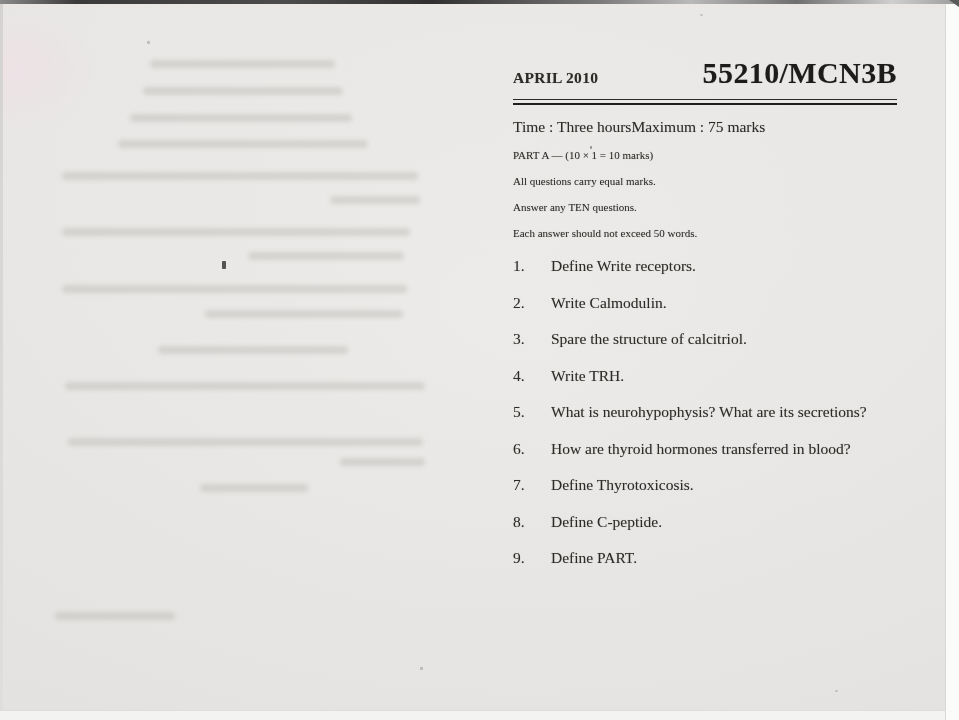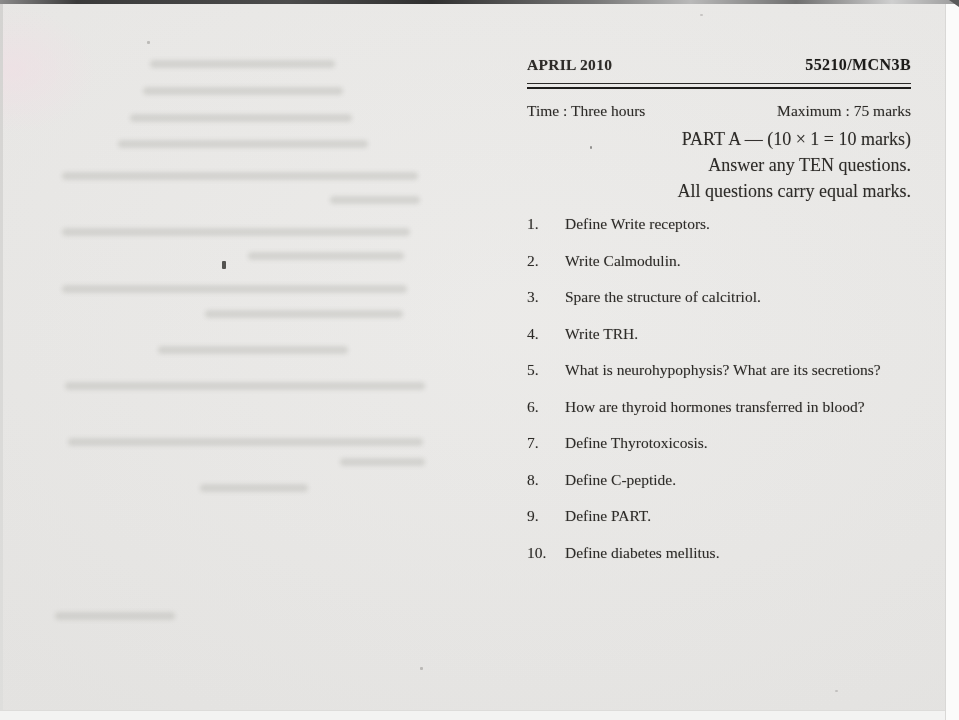--- a/index.html
+++ b/index.html
@@ -34,34 +34,34 @@
   .edge-bottom {
     position:absolute; left:0; bottom:0; width:945px; height:10px;
     background:#f3f3f2; border-top:1px solid #dddcda;
   }
   .edge-left {
     position:absolute; left:0; top:0; width:3px; height:710px;
     background:linear-gradient(180deg,#d4d3d1,#dededc);
   }
 
   
-  .column { position:absolute; left:527px; top:0; width:384px; color:#2d2b28; }
+  .column { position:absolute; left:513px; top:0; width:384px; color:#2d2b28; }
   .soft { text-shadow:0 0 1px rgba(70,66,60,0.30); }
 
   .header-row { margin-top:56px; display:flex; justify-content:space-between; align-items:baseline; }
   .month { font-weight:bold; font-size:15.5px; letter-spacing:0.3px; }
-  .code  { font-weight:bold; font-size:16px; letter-spacing:0.4px; color:#1d1c1a; }
+  .code  { font-weight:bold; font-size:30px; letter-spacing:0.4px; color:#1d1c1a; }
 
   .rule { margin-top:9px; height:6px;
     border-top:1.5px solid #2b2a28; border-bottom:2.5px solid #1f1e1c; }
 
-  .time-row { margin-top:12px; display:flex; justify-content:space-between;
+  .time-row { margin-top:12px; display:flex; justify-content:flex-start;
     font-size:15.5px; line-height:20px; }
 
-  .centerline { text-align:right; font-size:18px; line-height:20px; margin-top:6px; }
+  .centerline { text-align:left; font-size:11px; line-height:20px; margin-top:6px; }
   .part-head { margin-top:8px; }
 
   .questions { margin-top:13px; }
   .q-row { display:flex; line-height:20px; font-size:15.5px; margin-bottom:16.5px; }
   .q-num { width:38px; flex:0 0 38px; }
   .q-text { flex:1; }
 
   
   .ghost { position:absolute; height:8px; border-radius:4px;
     background:rgba(176,176,172,0.38); filter:blur(2.2px); }
@@ -105,22 +105,23 @@
     </div>
 
     <div class="rule"></div>
 
     <div class="time-row">
       <span class="soft">Time : Three hours</span>
       <span class="soft">Maximum : 75 marks</span>
     </div>
 
     <div class="centerline part-head soft">PART A — (10 × 1 = 10 marks)</div>
+    <div class="centerline soft">All questions carry equal marks.</div>
     <div class="centerline soft">Answer any TEN questions.</div>
-    <div class="centerline soft">All questions carry equal marks.</div>
+    <div class="centerline soft">Each answer should not exceed 50 words.</div>
 
     <div class="questions">
       <div class="q-row">
         <span class="q-num soft">1.</span>
         <span class="q-text soft">Define Write receptors.</span>
       </div>
       <div class="q-row">
         <span class="q-num soft">2.</span>
         <span class="q-text soft">Write Calmodulin.</span>
       </div>
@@ -145,24 +146,20 @@
         <span class="q-text soft">Define Thyrotoxicosis.</span>
       </div>
       <div class="q-row">
         <span class="q-num soft">8.</span>
         <span class="q-text soft">Define C-peptide.</span>
       </div>
       <div class="q-row">
         <span class="q-num soft">9.</span>
         <span class="q-text soft">Define PART.</span>
       </div>
-      <div class="q-row">
-        <span class="q-num soft">10.</span>
-        <span class="q-text soft">Define diabetes mellitus.</span>
-      </div>
     </div>
 
   </div>
 </div>
 
 <div class="edge-left"></div>
 <div class="edge-bottom"></div>
 <div class="edge-right"></div>
 <div class="edge-top"></div>
 <div class="corner-tr"></div>

